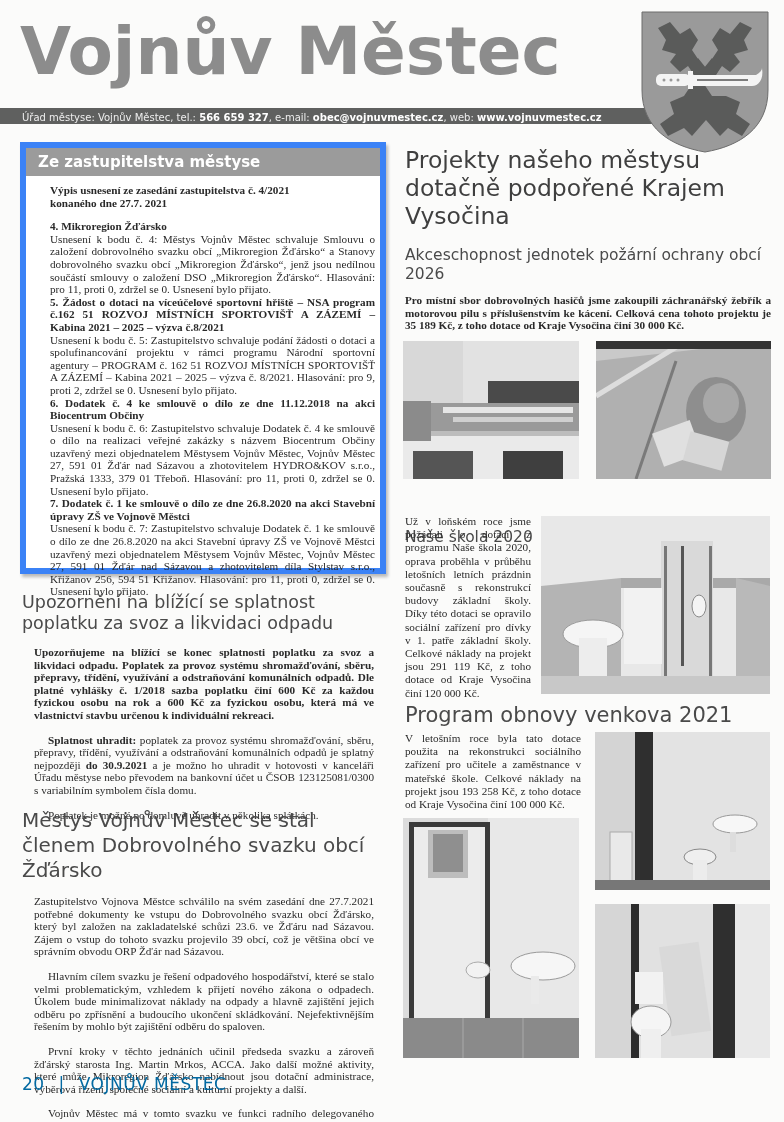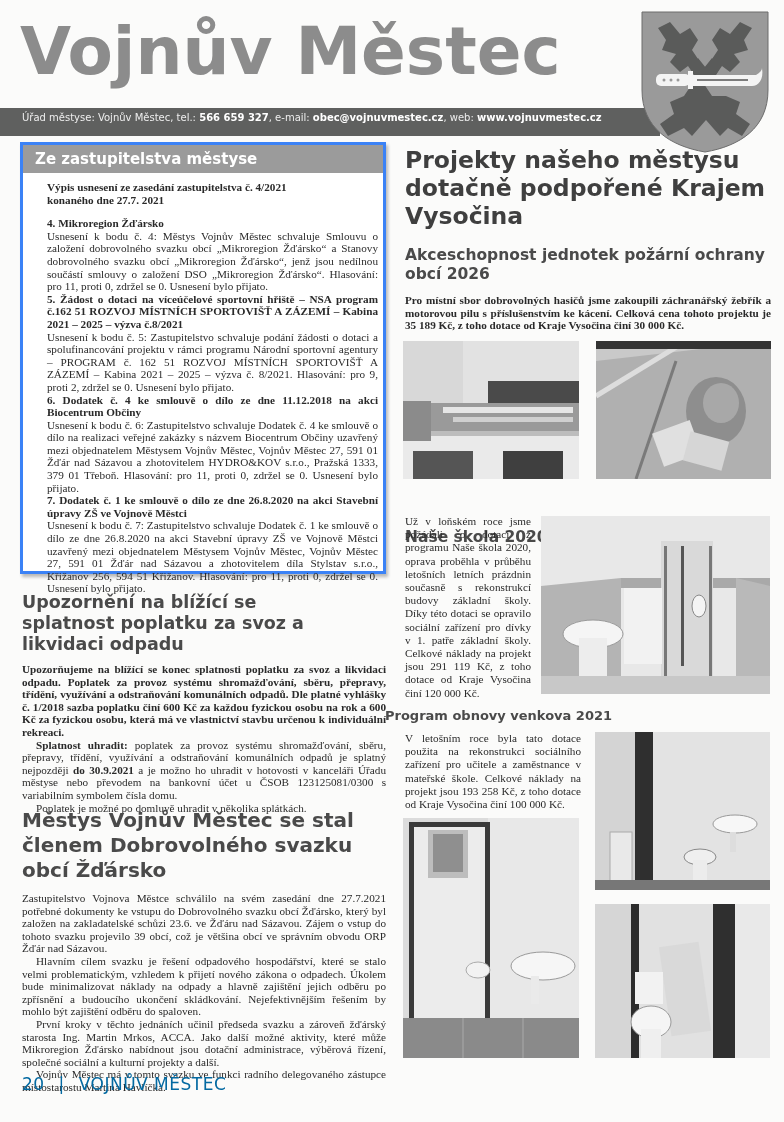--- a/index.html
+++ b/index.html
@@ -1,34 +1,34 @@
 <!DOCTYPE html>
 <html><head>
 <meta charset="utf-8">
 <style>
   * { box-sizing: border-box; margin: 0; padding: 0; }
   html, body { width: 784px; height: 1122px; background: #fbfbfa; overflow: hidden; }
   body { position: relative; font-family: "Liberation Serif", serif; color: #2a2a2a; }
 
   .masthead-title { position: absolute; left: 20px; top: 2px; font-family: "DejaVu Sans", sans-serif; font-weight: bold; font-size: 66px; color: #8c8c8c; letter-spacing: 0px; line-height: 100px; }
-  .contact-bar { position: absolute; left: 0; top: 108px; width: 660px; height: 28px; background: #5f605f; color: #eee; font-family: "DejaVu Sans", sans-serif; font-size: 10px; line-height: 20px; padding-left: 22px; white-space: nowrap; }
+  .contact-bar { position: absolute; left: 0; top: 108px; width: 660px; height: 16px; background: #5f605f; color: #eee; font-family: "DejaVu Sans", sans-serif; font-size: 10px; line-height: 20px; padding-left: 22px; white-space: nowrap; }
   .contact-bar b { color: #fff; }
   .coat { position: absolute; left: 640px; top: 10px; width: 130px; height: 144px; }
 
-  .box { position: absolute; left: 20px; top: 142px; width: 366px; height: 432px; background: #fff; border: 3px solid #3b82f6; box-shadow: 2px 3px 3px #b9b9b9; }
+  .box { position: absolute; left: 20px; top: 142px; width: 366px; height: 432px; background: #fff; border: 6px solid #3b82f6; box-shadow: 2px 3px 3px #b9b9b9; }
   .box-head { height: 28px; background: #9b9b9b; color: #fff; font-family: "DejaVu Sans", sans-serif; font-weight: bold; font-size: 15px; line-height: 28px; padding-left: 12px; }
   .box-body { padding: 8px 5px 0 4px; font-size: 11.2px; line-height: 12.6px; text-align: justify; margin-left: 20px; }
   .box-body .b { font-weight: bold; }
   .box-body p { margin: 0; }
   .gap { height: 11px; }
 
-  .h2 { font-family: "DejaVu Sans", sans-serif; font-weight: bold; color: #4a4a4a; }
+  .h2 { font-family: "DejaVu Sans", sans-serif; font-weight: normal; color: #4a4a4a; }
   .col-left { position: absolute; left: 22px; width: 364px; }
   .txt { font-size: 11.2px; line-height: 12.6px; text-align: justify; }
-  .txt p { margin: 0; }
+  .txt p { margin: 12px; }
   .ind { text-indent: 14px; }
 
   .page-footer { position: absolute; left: 22px; top: 1074px; font-family: "DejaVu Sans", sans-serif; font-size: 17px; color: #0369a1; letter-spacing: 0.5px; }
 
   .photo { position: absolute; overflow: hidden; background: #ccc; }
   .photo svg { width: 100%; height: 100%; display: block; }
 </style>
 </head>
 <body>
 
@@ -145,21 +145,21 @@
     <rect x="140" y="30" width="3" height="120" fill="#555"></rect>
     <rect x="168" y="30" width="3" height="145" fill="#777"></rect>
     <ellipse cx="158" cy="90" rx="7" ry="11" fill="#f4f4f4" stroke="#888"></ellipse>
     <rect x="83" y="72" width="38" height="76" fill="#f2f2f2"></rect>
     <ellipse cx="52" cy="118" rx="30" ry="14" fill="#f5f5f5" stroke="#999"></ellipse>
     <rect x="38" y="122" width="28" height="40" fill="#ededed"></rect>
     <rect x="0" y="160" width="229" height="18" fill="#c8c8c8"></rect>
   </svg>
 </div>
 
-<div class="h2" style="position:absolute; left:385px; top:706px; font-size:13px; line-height:19px;">Program obnovy venkova 2021</div>
+<div class="h2" style="position:absolute; left:405px; top:706px; font-size:21px; line-height:19px;">Program obnovy venkova 2021</div>
 <div class="txt" style="position:absolute; left:405px; top:732px; width:176px; line-height:13.2px;">V letošním roce byla tato dotace použita na rekonstrukci sociálního zařízení pro učitele a zaměstnance v mateřské škole. Celkové náklady na projekt jsou 193 258 Kč, z toho dotace od Kraje Vysočina činí 100 000 Kč.</div>
 
 <div class="photo" style="left:403px; top:818px; width:176px; height:240px;">
   <svg viewBox="0 0 176 240" preserveAspectRatio="none">
     <rect width="176" height="240" fill="#dcdcdc"></rect>
     <rect x="85" y="0" width="91" height="240" fill="#e8e8e8"></rect>
     <rect x="6" y="4" width="80" height="236" fill="#ececec"></rect>
     <rect x="6" y="4" width="5" height="236" fill="#3a3a3a"></rect>
     <rect x="82" y="4" width="5" height="236" fill="#3a3a3a"></rect>
     <rect x="6" y="4" width="81" height="5" fill="#3a3a3a"></rect>

